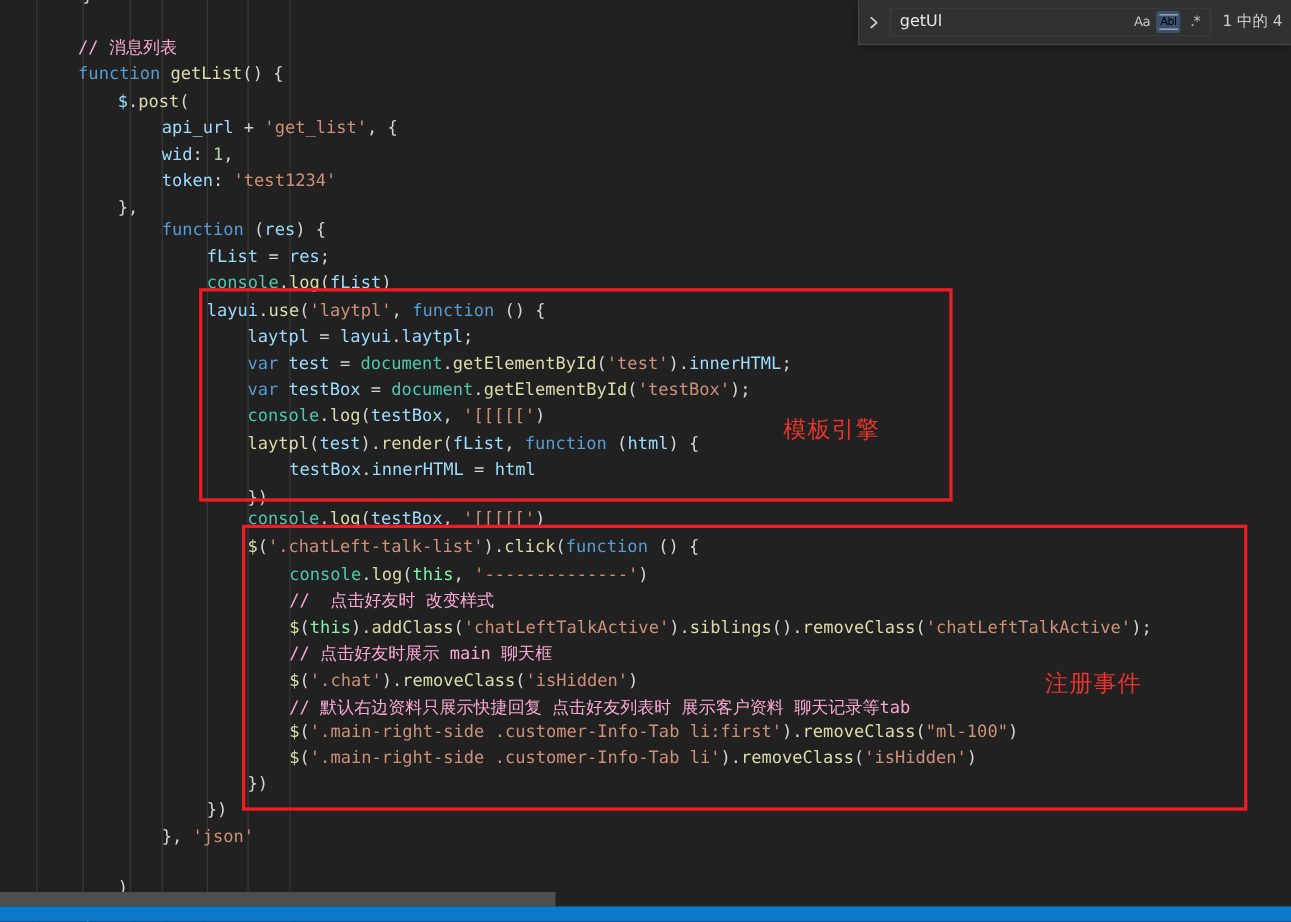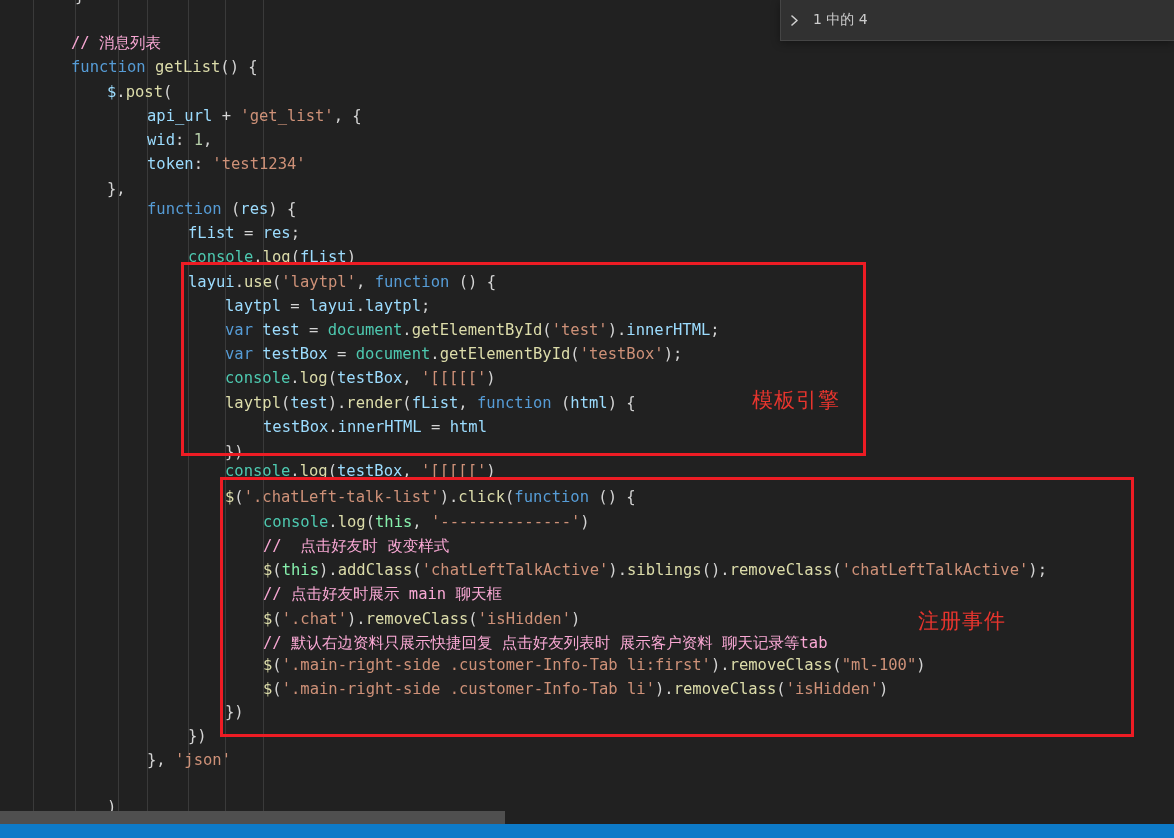--- a/index.html
+++ b/index.html
@@ -192,35 +192,43 @@
     </div>
 
   <div id="code"><div class="ln" style="top: -16px; padding-left: 75px;"><span class="pln">}</span></div><div class="ln" style="top: 31px; padding-left: 71px;"><span class="cmt">// 消息列表</span></div><div class="ln" style="top: 55px; padding-left: 71px;"><span class="kw">function</span><span class="pln"> </span><span class="fn">getList</span><span class="pln">() {</span></div><div class="ln" style="top: 80px; padding-left: 107px;"><span class="var">$</span><span class="pln">.</span><span class="fn">post</span><span class="pln">(</span></div><div class="ln" style="top: 104px; padding-left: 147px;"><span class="var">api_url</span><span class="pln"> + </span><span class="str">'get_list'</span><span class="pln">, {</span></div><div class="ln" style="top: 128px; padding-left: 147px;"><span class="var">wid</span><span class="pln">: </span><span class="num">1</span><span class="pln">,</span></div><div class="ln" style="top: 152px; padding-left: 147px;"><span class="var">token</span><span class="pln">: </span><span class="str">'test1234'</span></div><div class="ln" style="top: 177px; padding-left: 107px;"><span class="pln">},</span></div><div class="ln" style="top: 197px; padding-left: 147px;"><span class="kw">function</span><span class="pln"> (</span><span class="var">res</span><span class="pln">) {</span></div><div class="ln" style="top: 221px; padding-left: 188px;"><span class="var">fList</span><span class="pln"> = </span><span class="var">res</span><span class="pln">;</span></div><div class="ln" style="top: 245px; padding-left: 188px;"><span class="cls">console</span><span class="pln">.</span><span class="fn">log</span><span class="pln">(</span><span class="var">fList</span><span class="pln">)</span></div><div class="ln" style="top: 270px; padding-left: 188px;"><span class="var">layui</span><span class="pln">.</span><span class="fn">use</span><span class="pln">(</span><span class="str">'laytpl'</span><span class="pln">, </span><span class="kw">function</span><span class="pln"> () {</span></div><div class="ln" style="top: 294px; padding-left: 225px;"><span class="var">laytpl</span><span class="pln"> = </span><span class="var">layui</span><span class="pln">.</span><span class="var">laytpl</span><span class="pln">;</span></div><div class="ln" style="top: 318px; padding-left: 225px;"><span class="kw">var</span><span class="pln"> </span><span class="var">test</span><span class="pln"> = </span><span class="cls">document</span><span class="pln">.</span><span class="fn">getElementById</span><span class="pln">(</span><span class="str">'test'</span><span class="pln">).</span><span class="var">innerHTML</span><span class="pln">;</span></div><div class="ln" style="top: 342px; padding-left: 225px;"><span class="kw">var</span><span class="pln"> </span><span class="var">testBox</span><span class="pln"> = </span><span class="cls">document</span><span class="pln">.</span><span class="fn">getElementById</span><span class="pln">(</span><span class="str">'testBox'</span><span class="pln">);</span></div><div class="ln" style="top: 366px; padding-left: 225px;"><span class="cls">console</span><span class="pln">.</span><span class="fn">log</span><span class="pln">(</span><span class="var">testBox</span><span class="pln">, </span><span class="str">'[[[[['</span><span class="pln">)</span></div><div class="ln" style="top: 391px; padding-left: 225px;"><span class="fn">laytpl</span><span class="pln">(</span><span class="var">test</span><span class="pln">).</span><span class="fn">render</span><span class="pln">(</span><span class="var">fList</span><span class="pln">, </span><span class="kw">function</span><span class="pln"> (</span><span class="var">html</span><span class="pln">) {</span></div><div class="ln" style="top: 415px; padding-left: 263px;"><span class="var">testBox</span><span class="pln">.</span><span class="var">innerHTML</span><span class="pln"> = </span><span class="var">html</span></div><div class="ln" style="top: 440px; padding-left: 225px;"><span class="pln">})</span></div><div class="ln" style="top: 459px; padding-left: 225px;"><span class="cls">console</span><span class="pln">.</span><span class="fn">log</span><span class="pln">(</span><span class="var">testBox</span><span class="pln">, </span><span class="str">'[[[[['</span><span class="pln">)</span></div><div class="ln" style="top: 485px; padding-left: 225px;"><span class="fn">$</span><span class="pln">(</span><span class="str">'.chatLeft-talk-list'</span><span class="pln">).</span><span class="fn">click</span><span class="pln">(</span><span class="kw">function</span><span class="pln"> () {</span></div><div class="ln" style="top: 510px; padding-left: 263px;"><span class="cls">console</span><span class="pln">.</span><span class="fn">log</span><span class="pln">(</span><span class="ths">this</span><span class="pln">, </span><span class="str">'--------------'</span><span class="pln">)</span></div><div class="ln" style="top: 534px; padding-left: 263px;"><span class="cmt">//  点击好友时 改变样式</span></div><div class="ln" style="top: 558px; padding-left: 263px;"><span class="fn">$</span><span class="pln">(</span><span class="ths">this</span><span class="pln">).</span><span class="fn">addClass</span><span class="pln">(</span><span class="str">'chatLeftTalkActive'</span><span class="pln">).</span><span class="fn">siblings</span><span class="pln">().</span><span class="fn">removeClass</span><span class="pln">(</span><span class="str">'chatLeftTalkActive'</span><span class="pln">);</span></div><div class="ln" style="top: 582px; padding-left: 263px;"><span class="cmt">// 点击好友时展示 main 聊天框</span></div><div class="ln" style="top: 607px; padding-left: 263px;"><span class="fn">$</span><span class="pln">(</span><span class="str">'.chat'</span><span class="pln">).</span><span class="fn">removeClass</span><span class="pln">(</span><span class="str">'isHidden'</span><span class="pln">)</span></div><div class="ln" style="top: 631px; padding-left: 263px;"><span class="cmt">// 默认右边资料只展示快捷回复 点击好友列表时 展示客户资料 聊天记录等tab</span></div><div class="ln" style="top: 653px; padding-left: 263px;"><span class="fn">$</span><span class="pln">(</span><span class="str">'.main-right-side .customer-Info-Tab li:first'</span><span class="pln">).</span><span class="fn">removeClass</span><span class="pln">(</span><span class="str">"ml-100"</span><span class="pln">)</span></div><div class="ln" style="top: 677px; padding-left: 263px;"><span class="fn">$</span><span class="pln">(</span><span class="str">'.main-right-side .customer-Info-Tab li'</span><span class="pln">).</span><span class="fn">removeClass</span><span class="pln">(</span><span class="str">'isHidden'</span><span class="pln">)</span></div><div class="ln" style="top: 700px; padding-left: 225px;"><span class="pln">})</span></div><div class="ln" style="top: 724px; padding-left: 188px;"><span class="pln">})</span></div><div class="ln" style="top: 748px; padding-left: 147px;"><span class="pln">}, </span><span class="str">'json'</span></div><div class="ln" style="top: 795px; padding-left: 107px;"><span class="pln">)</span></div><div class="ln" style="top: 820px; padding-left: 75px;"><span class="pln">}</span></div></div>
 
   <div id="boxes">
       <div class="redbox" style="left: 181px; top: 262px; width: 685px; height: 194px; border-color: rgb(238, 28, 36);"></div>
       <div class="redbox" style="left: 220px; top: 477px; width: 914px; height: 260px; border-color: rgb(238, 28, 36);"></div>
     </div>
 
   <div id="labels">
-      <div class="redlabel" style="left: 712px; top: 386px; margin-left: 40px;">模板引擎</div>
-      <div class="redlabel" style="left: 918px; top: 607px;">注册事件</div>
+      <div class="redlabel" style="left: 712px; top: 376px;">模板引擎</div>
+      <div class="redlabel" style="left: 950px; top: 607px;">注册事件</div>
     </div>
 
 </div>
 
 <div id="hscroll" style="width: 1140px;">
   <div id="hscroll-thumb" style="width: 505px;"></div>
 </div>
 <div id="right-strip"></div>
 
 <div id="statusbar" style="background: rgb(13, 122, 200);"></div>
 
 <div id="find-widget">
   <div id="find-toggle">
     <svg width="11" height="11" viewBox="0 0 11 11" aria-hidden="true">
       <path d="M3 1 L8 5.5 L3 10" fill="none" stroke="#cfcfcf" stroke-width="1.6" stroke-linecap="round" stroke-linejoin="round"></path>
     </svg>
   </div>
 
+  <div id="find-input-wrap">
+    <input id="find-input" type="text" placeholder="查找" value="getUl" style="">
+    <div class="find-btn fb-aa">Aa</div>
+    <div class="fb-abl-outer">
+      <span class="fb-abl">Abl</span>
+    </div>
+    <div class="find-btn fb-rx">.*</div>
+  </div>
 
   <div id="find-count">1 中的 4</div>
 </div>
 
 </body></html>

